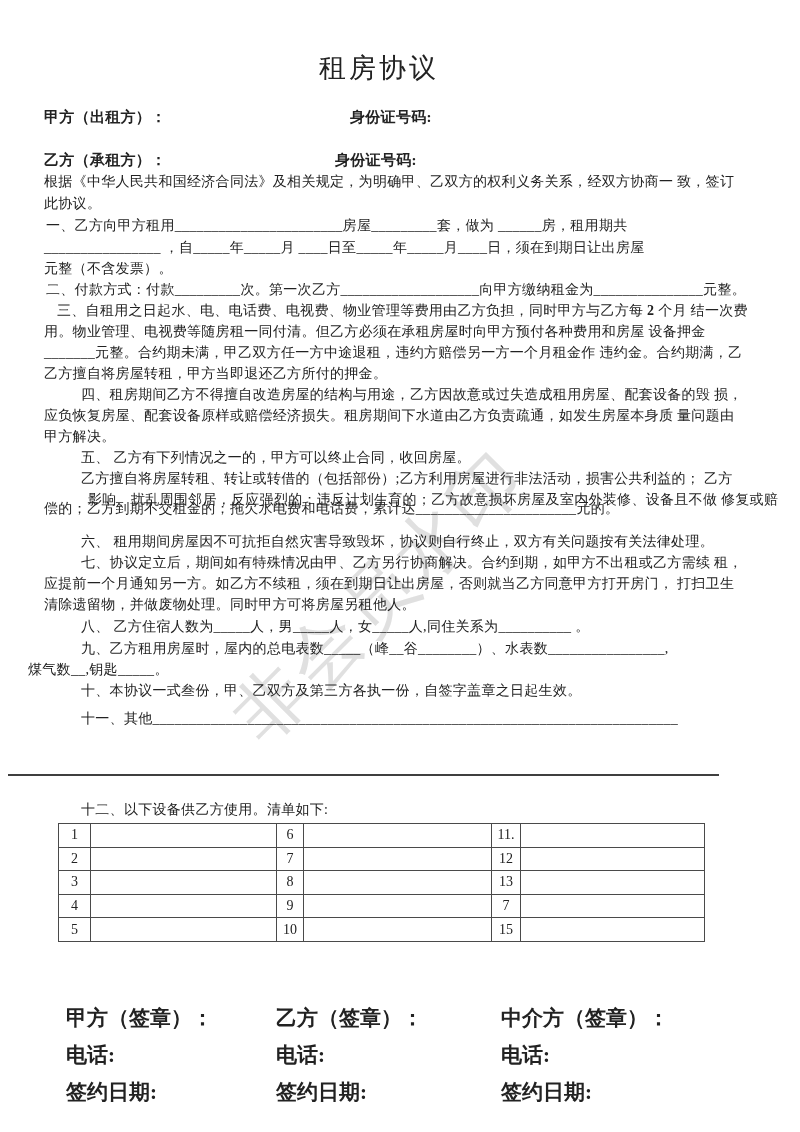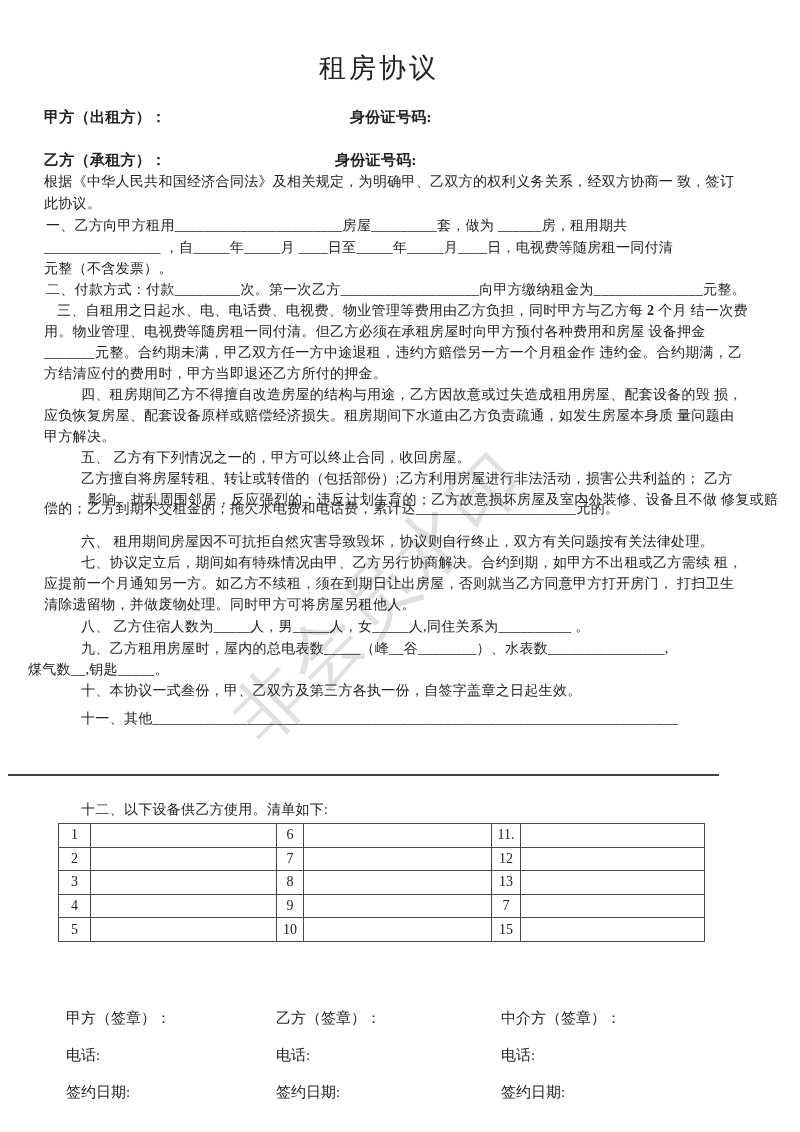--- a/index.html
+++ b/index.html
@@ -62,22 +62,22 @@
     border:1px solid #4a4a4a;
     height:22.6px;
     font-size:14px;
     padding:0;
   }
   table.equip td.num { text-align:center; }
   .sig-col {
     position:absolute;
     top:1008px;
     z-index:2;
-    font-size:15px;
-    font-weight:400;
+    font-size:21px;
+    font-weight:700;
   }
   .sig-col div { height:37px; line-height:21px; white-space:nowrap; }
 </style>
 </head>
 <body>
 
 <div class="page">
 
   <div class="watermark">非会员水印</div>
 
@@ -86,29 +86,29 @@
   <div class="line bold" style="left:44px; top:107px; font-size:15px;">甲方（出租方）：</div>
   <div class="line bold" style="left:350px; top:107px; font-size:15px;">身份证号码:</div>
 
   <div class="line bold" style="left:44px; top:150px; font-size:15px;">乙方（承租方）：</div>
   <div class="line bold" style="left:335px; top:150px; font-size:15px;">身份证号码:</div>
 
   <div class="line" style="left:44px; top:171px;">根据《中华人民共和国经济合同法》及相关规定，为明确甲、乙双方的权利义务关系，经双方协商一 致，签订</div>
   <div class="line" style="left:44px; top:193px;">此协议。</div>
 
   <div class="line" style="left:46px; top:215px;">一、乙方向甲方租用_______________________房屋_________套，做为 ______房，租用期共</div>
-  <div class="line" style="left:44px; top:237px;">________________ ，自_____年_____月 ____日至_____年_____月____日，电视费等随房租一同付清</div>
+  <div class="line" style="left:44px; top:237px;">________________ ，自_____年_____月 ____日至_____年_____月____日，须在到期日让出房屋</div>
   <div class="line" style="left:44px; top:258px;font-family:Liberation Serif, serif;">元整（不含发票）。</div>
   <div class="line" style="left:46px; top:279px;">二、付款方式：付款_________次。第一次乙方___________________向甲方缴纳租金为_______________元整。</div>
   <div class="line" style="left:57px; top:300px;">
     <span>三、自租用之日起水、电、电话费、电视费、物业管理等费用由乙方负担，同时甲方与乙方每 </span><span class="bold">2</span><span> 个月 结一次费</span>
   </div>
   <div class="line" style="left:44px; top:321px;">用。物业管理、电视费等随房租一同付清。但乙方必须在承租房屋时向甲方预付各种费用和房屋 设备押金</div>
   <div class="line" style="left:44px; top:342px;">_______元整。合约期未满，甲乙双方任一方中途退租，违约方赔偿另一方一个月租金作 违约金。合约期满，乙</div>
-  <div class="line" style="left:44px; top:363px;">方结清应付的费用时，甲方当即退还乙方所付的押金。</div>
+  <div class="line" style="left:44px; top:363px;">乙方擅自将房屋转租，甲方当即退还乙方所付的押金。</div>
   <div class="line" style="left:81px; top:384px;">四、租房期间乙方不得擅自改造房屋的结构与用途，乙方因故意或过失造成租用房屋、配套设备的毁 损，</div>
   <div class="line" style="left:44px; top:405px;">应负恢复房屋、配套设备原样或赔偿经济损失。租房期间下水道由乙方负责疏通，如发生房屋本身质 量问题由</div>
   <div class="line" style="left:44px; top:426px;">甲方解决。</div>
   <div class="line" style="left:81px; top:447px;">五、 乙方有下列情况之一的，甲方可以终止合同，收回房屋。</div>
   <div class="line" style="left:81px; top:468px;">乙方擅自将房屋转租、转让或转借的（包括部份）;乙方利用房屋进行非法活动，损害公共利益的；  乙方</div>
   <div class="line" style="left:44px; top:489px;margin-left:44px;">影响、扰乱周围邻居，反应强烈的；违反计划生育的；乙方故意损坏房屋及室内外装修、设备且不做 修复或赔</div>
   <div class="line" style="left:44px; top:498px;">偿的；乙方到期不交租金的；拖欠水电费和电话费，累计达______________________元的。</div>
   <div class="line" style="left:81px; top:531px;">六、 租用期间房屋因不可抗拒自然灾害导致毁坏，协议则自行终止，双方有关问题按有关法律处理。</div>
   <div class="line" style="left:81px; top:552px;">七、协议定立后，期间如有特殊情况由甲、乙方另行协商解决。合约到期，如甲方不出租或乙方需续 租，</div>
   <div class="line" style="left:44px; top:573px;">应提前一个月通知另一方。如乙方不续租，须在到期日让出房屋，否则就当乙方同意甲方打开房门， 打扫卫生</div>

